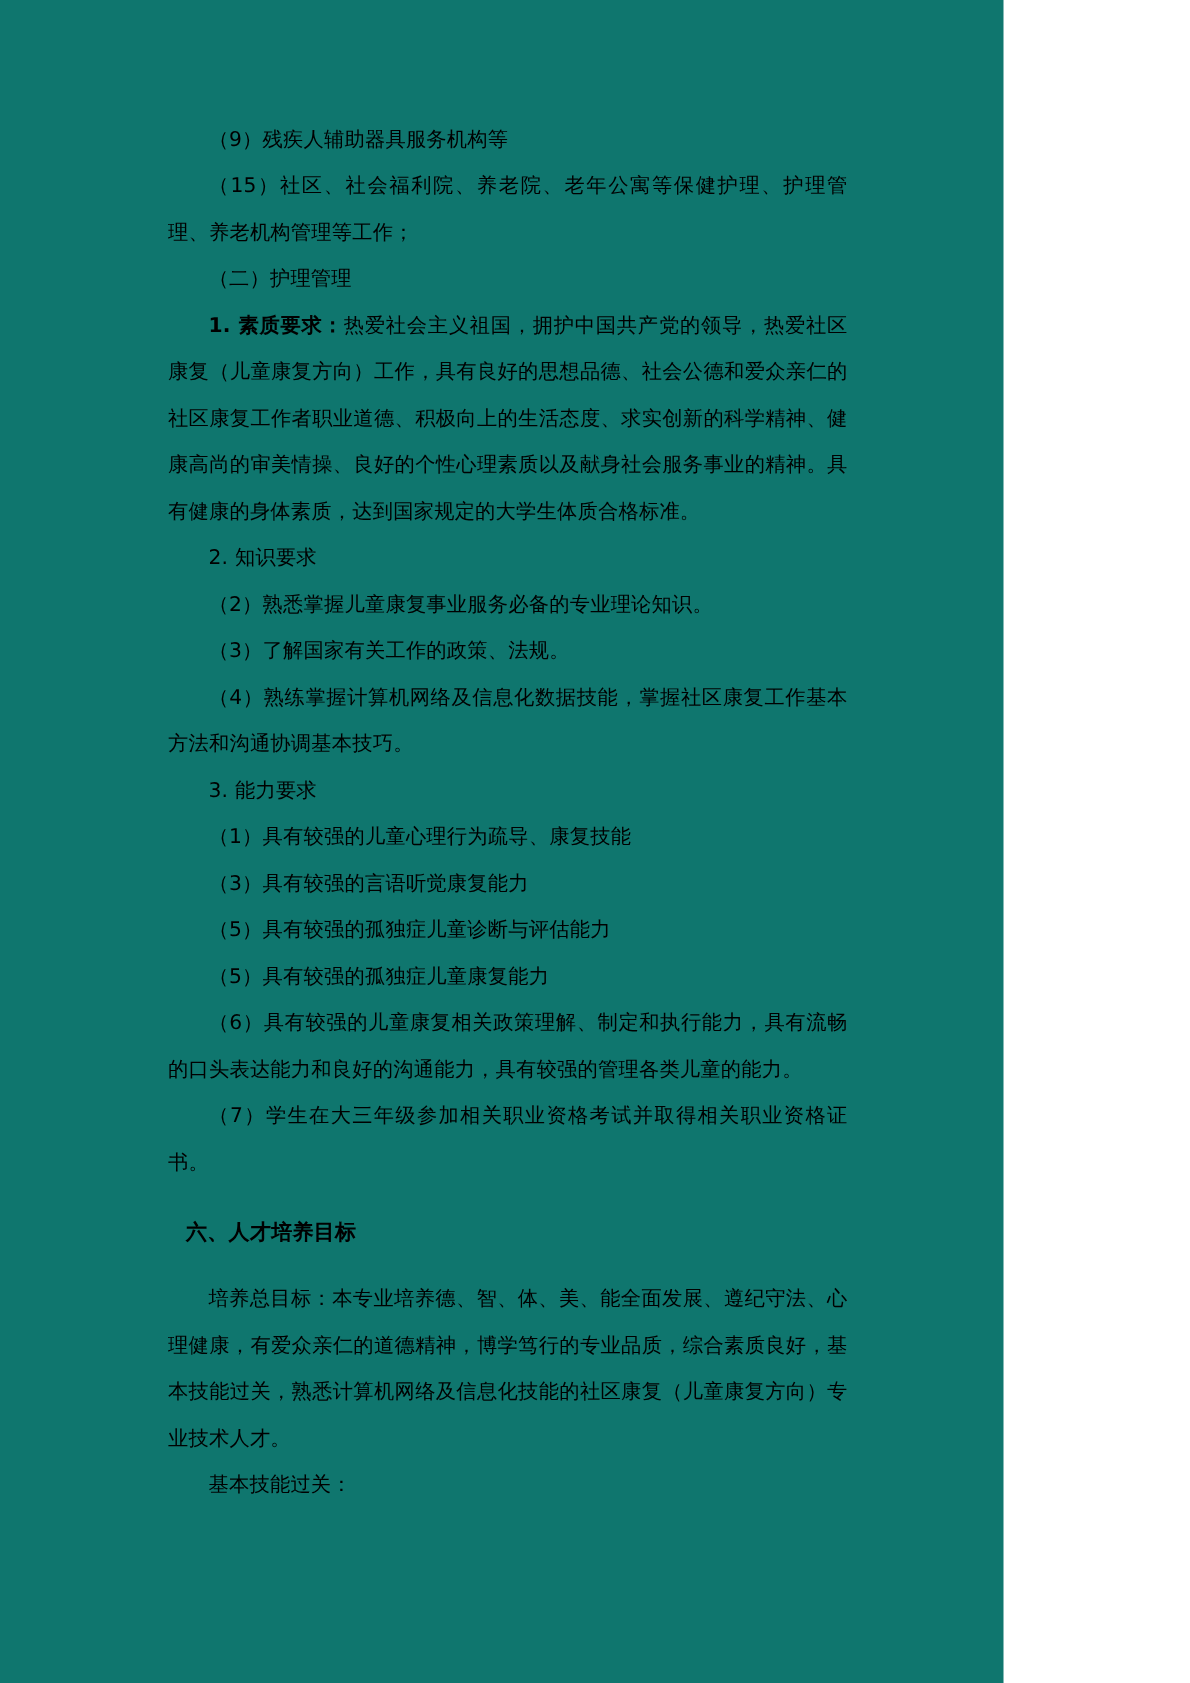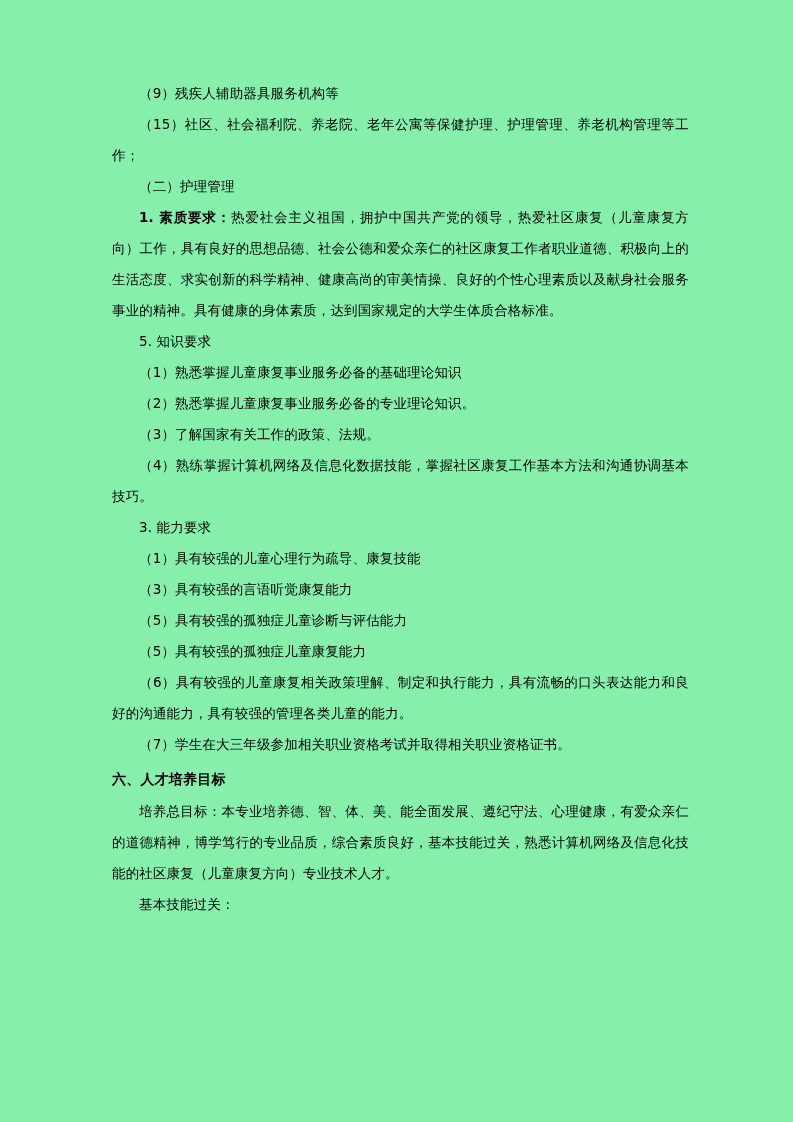--- a/index.html
+++ b/index.html
@@ -8,39 +8,39 @@
     background: #ffffff;
   }
   body {
     width: 793px;
     height: 1122px;
     font-family: "DejaVu Sans", "Liberation Sans", sans-serif;
     color: #000000;
   }
   .page {
     position: relative;
-    width: 793px;
+    width: 669px;
     height: 1122px;
     box-sizing: border-box;
     padding: 78px 104px 60px 112px;
-    background: #86efac;
+    background: #0f766e;
   }
   .doc-body {
     font-size: 13.5px;
     line-height: 31px;
     text-align: justify;
     text-justify: inter-ideograph;
   }
   .para {
     margin: 0;
     text-indent: 2em;
     letter-spacing: 0.15px;
   }
   .heading {
-    margin: 0;
+    margin: 12px;
     font-weight: bold;
     font-size: 14px;
     text-indent: 0;
     line-height: 34px;
     letter-spacing: 0.2px;
   }
   .bold-run {
     font-weight: bold;
   }
   .spacer-sm {
@@ -50,22 +50,21 @@
 </head>
 <body>
 
 <div class="page">
   <div class="doc-body">
 
     <p class="para">（9）残疾人辅助器具服务机构等</p>
     <p class="para">（15）社区、社会福利院、养老院、老年公寓等保健护理、护理管理、养老机构管理等工作；</p>
     <p class="para">（二）护理管理</p>
     <p class="para"><span class="bold-run">1. 素质要求：</span>热爱社会主义祖国，拥护中国共产党的领导，热爱社区康复（儿童康复方向）工作，具有良好的思想品德、社会公德和爱众亲仁的社区康复工作者职业道德、积极向上的生活态度、求实创新的科学精神、健康高尚的审美情操、良好的个性心理素质以及献身社会服务事业的精神。具有健康的身体素质，达到国家规定的大学生体质合格标准。</p>
-    <p class="para">5. 知识要求</p>
-    <p class="para">（1）熟悉掌握儿童康复事业服务必备的基础理论知识</p>
+    <p class="para">2. 知识要求</p>
     <p class="para">（2）熟悉掌握儿童康复事业服务必备的专业理论知识。</p>
     <p class="para">（3）了解国家有关工作的政策、法规。</p>
     <p class="para">（4）熟练掌握计算机网络及信息化数据技能，掌握社区康复工作基本方法和沟通协调基本技巧。</p>
     <p class="para">3. 能力要求</p>
     <p class="para">（1）具有较强的儿童心理行为疏导、康复技能</p>
     <p class="para">（3）具有较强的言语听觉康复能力</p>
     <p class="para">（5）具有较强的孤独症儿童诊断与评估能力</p>
     <p class="para">（5）具有较强的孤独症儿童康复能力</p>
     <p class="para">（6）具有较强的儿童康复相关政策理解、制定和执行能力，具有流畅的口头表达能力和良好的沟通能力，具有较强的管理各类儿童的能力。</p>
     <p class="para">（7）学生在大三年级参加相关职业资格考试并取得相关职业资格证书。</p>

